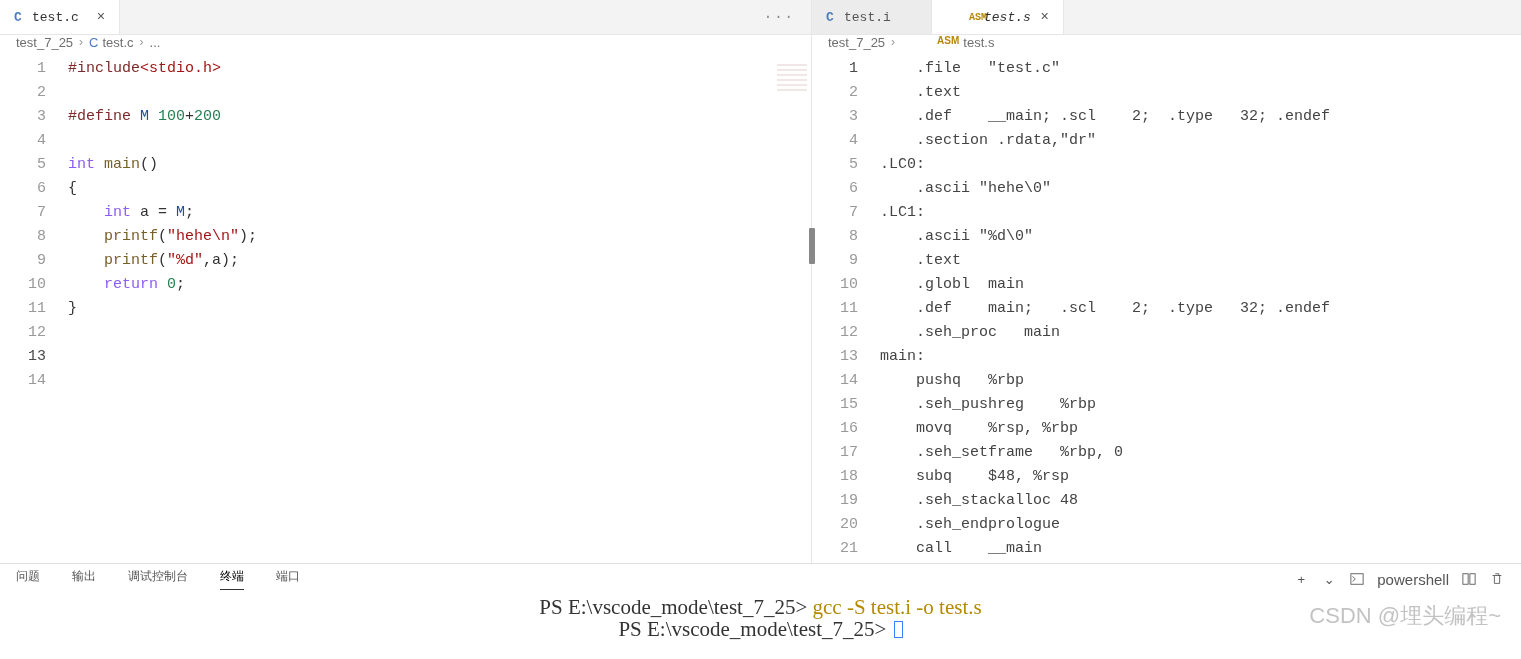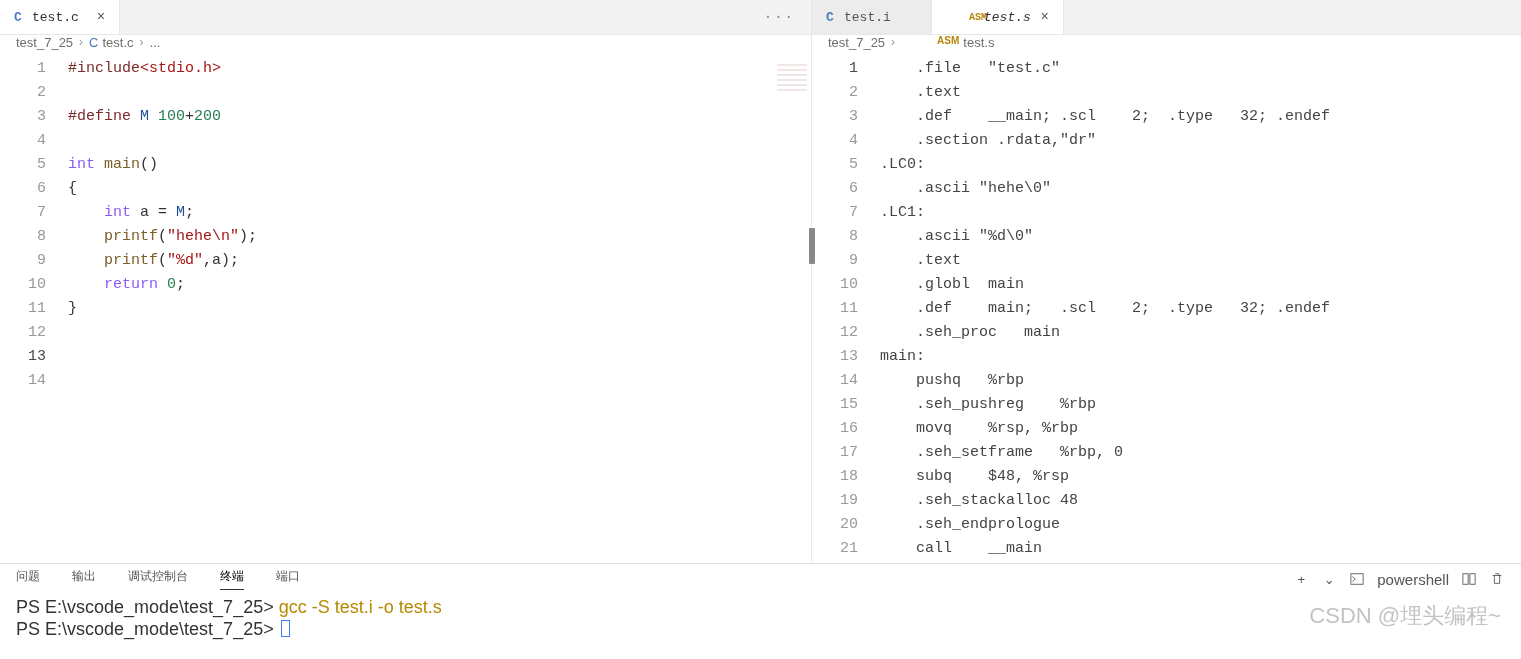--- a/index.html
+++ b/index.html
@@ -136,23 +136,24 @@
       align-items: center;
       gap: 12px;
       color: #555;
       font-size: 13px;
     }
     .panel-right .shell-label { font-size: 15px; }
     .panel-right .icon { width: 16px; height: 16px; display: inline-flex; align-items: center; justify-content: center; }
     .term-body {
       flex: 1;
       padding: 2px 16px;
-      font-family: Liberation Sans, sans-serif;
-      font-size: 18px;
+      font-family: Liberation Serif, serif;
+      font-size: 21px;
       color: #333;
+      text-align: center;
     }
     .term-line { line-height: 22px; white-space: pre; }
     .term-cmd { color: #b58900; }
     .prompt { color: #333; }
     .cursor-block {
       display: inline-block;
       width: 9px;
       height: 17px;
       border: 1px solid #3b82f6;
       vertical-align: -2px;

